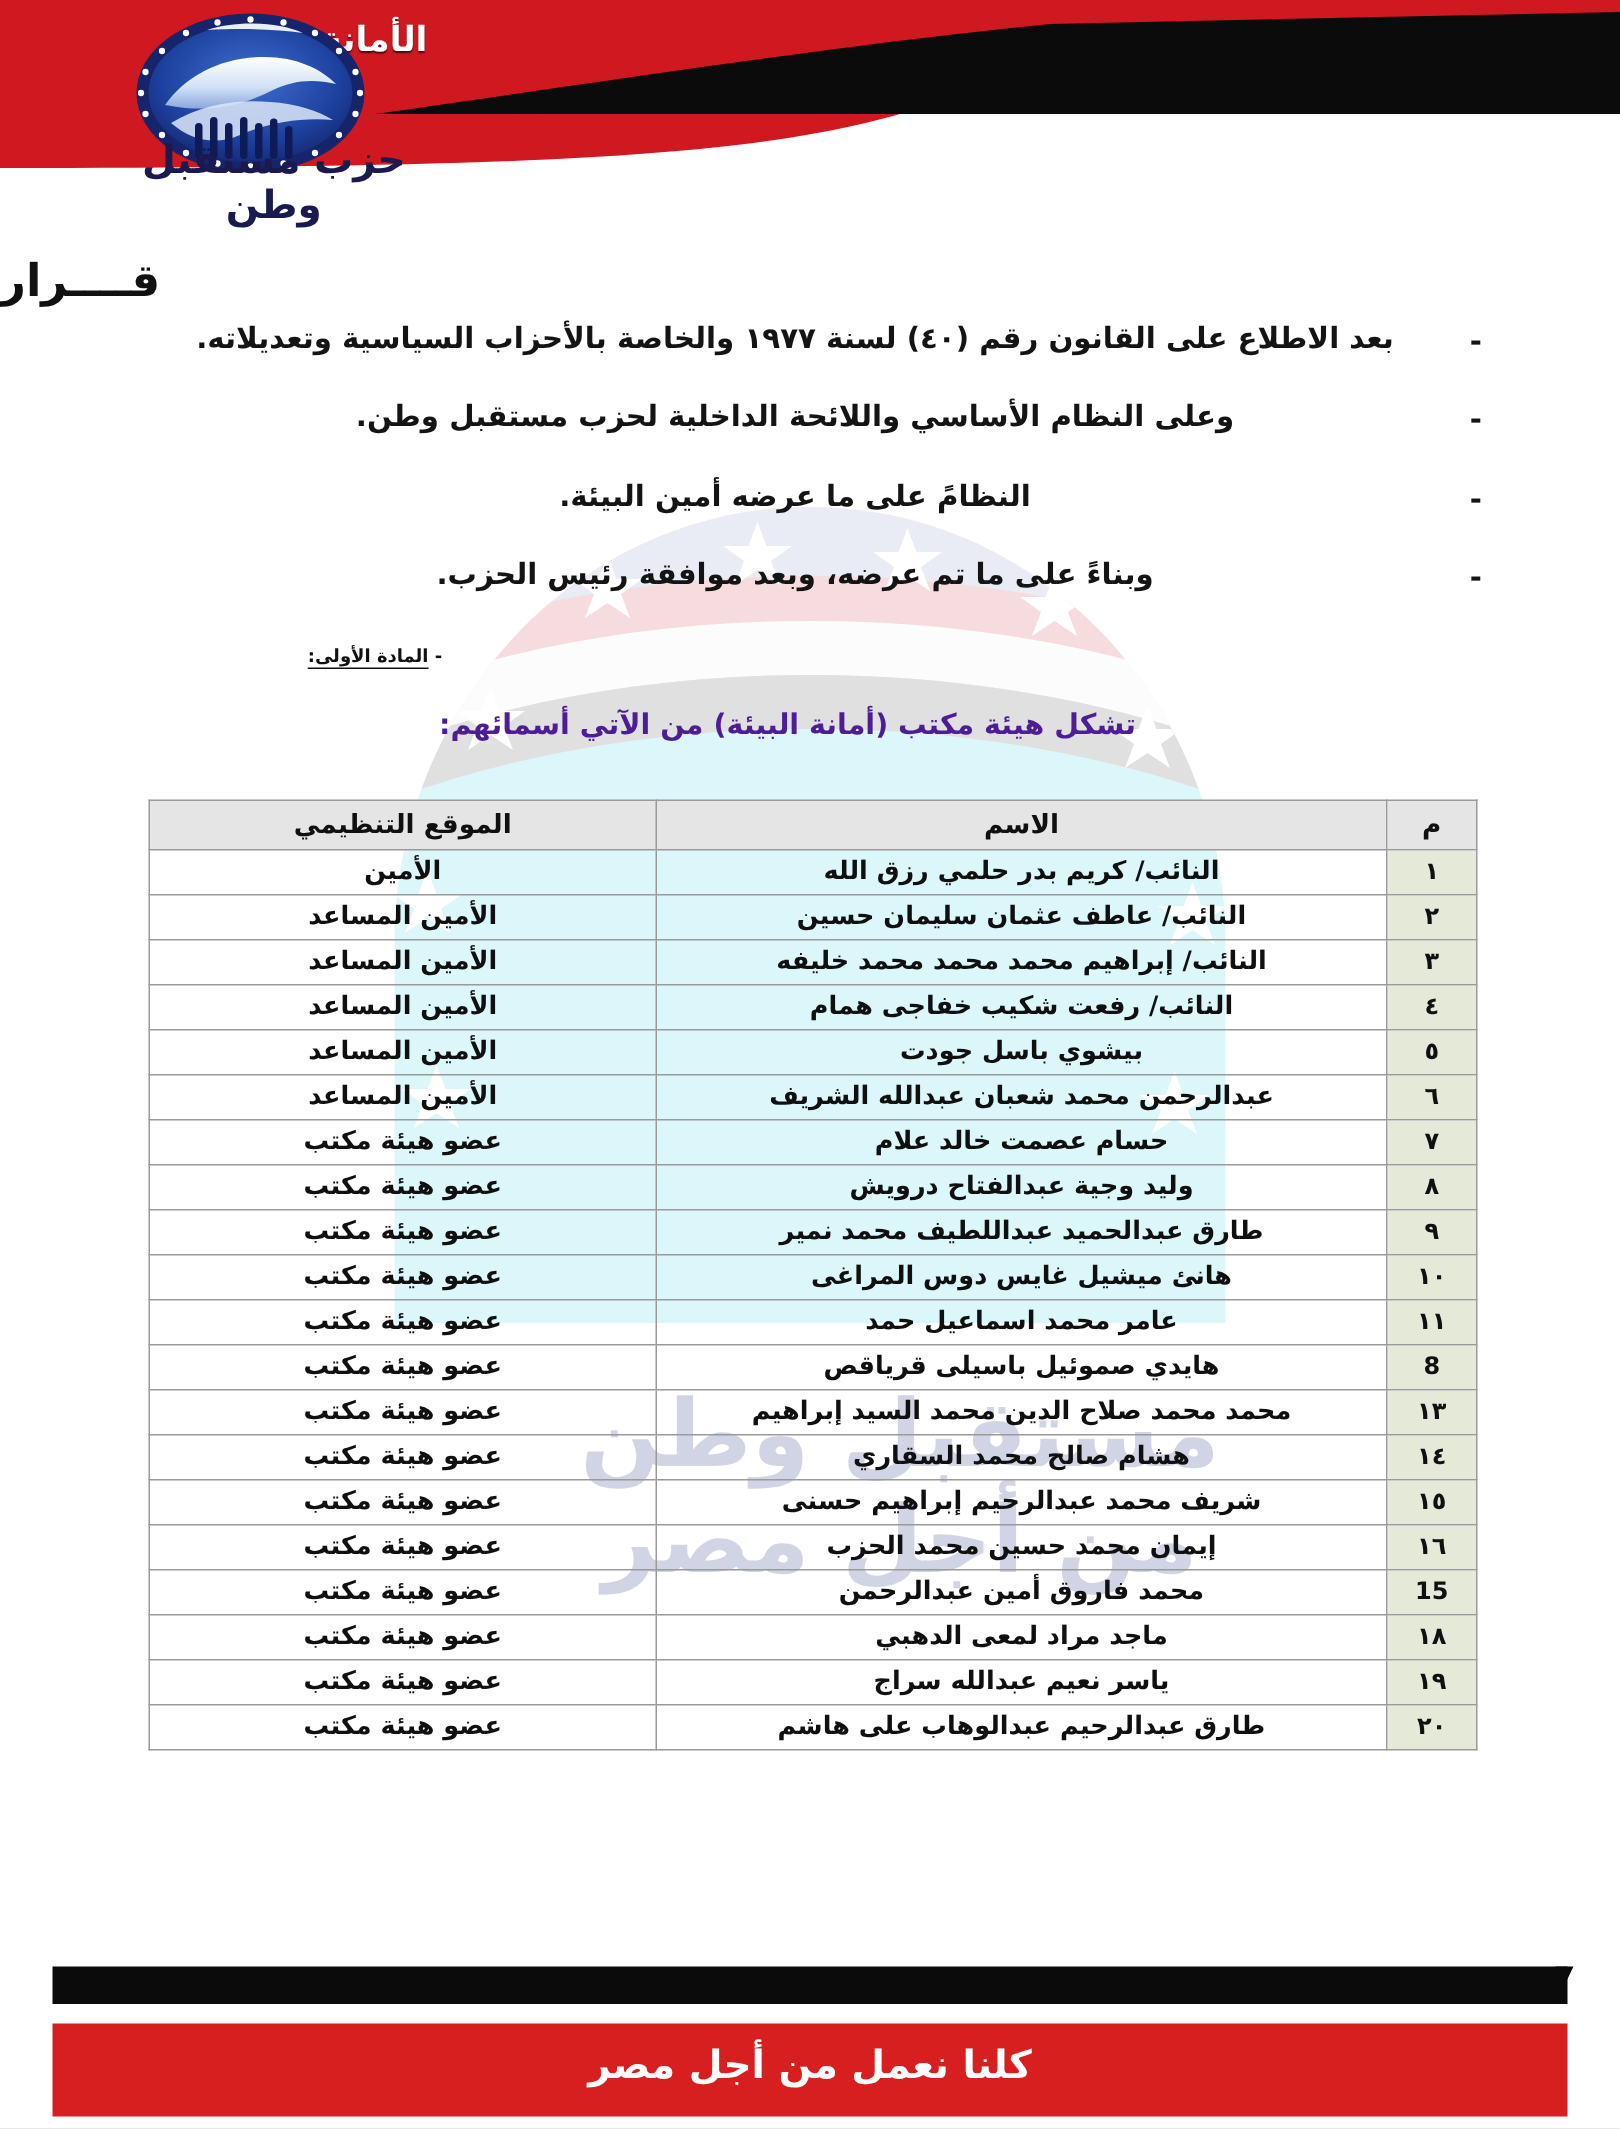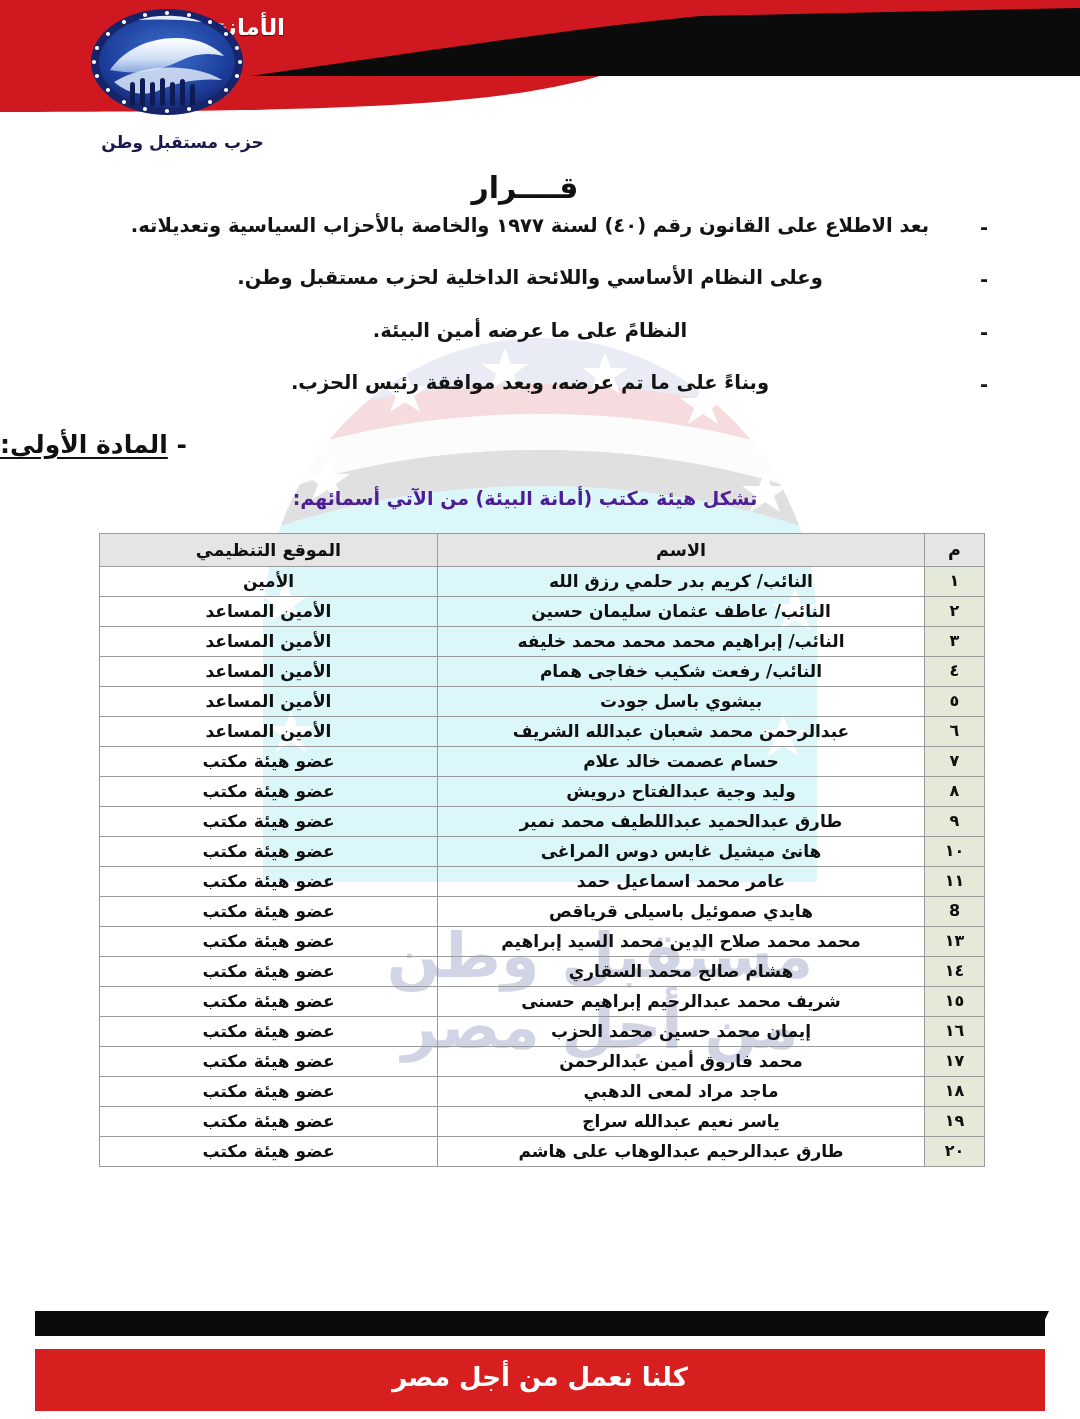--- a/index.html
+++ b/index.html
@@ -58,21 +58,21 @@
     right: 55px;
     width: 155px;
     height: 108px;
   }
   .logo-text {
     position: absolute;
     bottom: 6px;
     right: 10px;
     width: 215px;
     text-align: center;
-    font-size: 17px;
+    font-size: 26px;
     font-weight: bold;
     color: #1a1a4e;
     direction: rtl;
     letter-spacing: -0.5px;
   }
 
   
   .watermark {
     position: absolute;
     top: 330px;
@@ -100,21 +100,21 @@
 
   
   .content {
     position: absolute;
     top: 160px;
     right: 0;
     width: 1080px;
     direction: rtl;
   }
   .doc-title {
-    text-align: center;
+    text-align: left;
     font-size: 30px;
     font-weight: bold;
     color: #111;
     margin: 10px 0 8px 0;
     letter-spacing: 1px;
     padding-right: 30px;
   }
   .preamble {
     margin: 0;
     padding: 0 120px 0 100px;
@@ -132,23 +132,23 @@
   }
   .preamble li .dash {
     position: absolute;
     right: -28px;
     top: 2px;
     font-weight: bold;
     color: #141414;
   }
   .article-head {
     margin: 34px 100px 0 0;
-    text-align: left;
+    text-align: center;
     padding-right: 480px;
-    font-size: 25px;
+    font-size: 12px;
     font-weight: bold;
     color: #111;
   }
   .article-head .u {
     text-decoration: underline;
     text-underline-offset: 4px;
   }
   .article-intro {
     margin: 28px 0 14px 0;
     text-align: center;
@@ -474,21 +474,21 @@
             <td class="num">١٥</td>
             <td class="name">شريف محمد عبدالرحيم إبراهيم حسنى</td>
             <td class="pos">عضو هيئة مكتب</td>
           </tr>
         <tr>
             <td class="num">١٦</td>
             <td class="name">إيمان محمد حسين محمد الحزب</td>
             <td class="pos">عضو هيئة مكتب</td>
           </tr>
         <tr>
-            <td class="num">١٧</td>
+            <td class="num">15</td>
             <td class="name">محمد فاروق أمين عبدالرحمن</td>
             <td class="pos">عضو هيئة مكتب</td>
           </tr>
         <tr>
             <td class="num">١٨</td>
             <td class="name">ماجد مراد لمعى الدهبي</td>
             <td class="pos">عضو هيئة مكتب</td>
           </tr>
         <tr>
             <td class="num">١٩</td>

